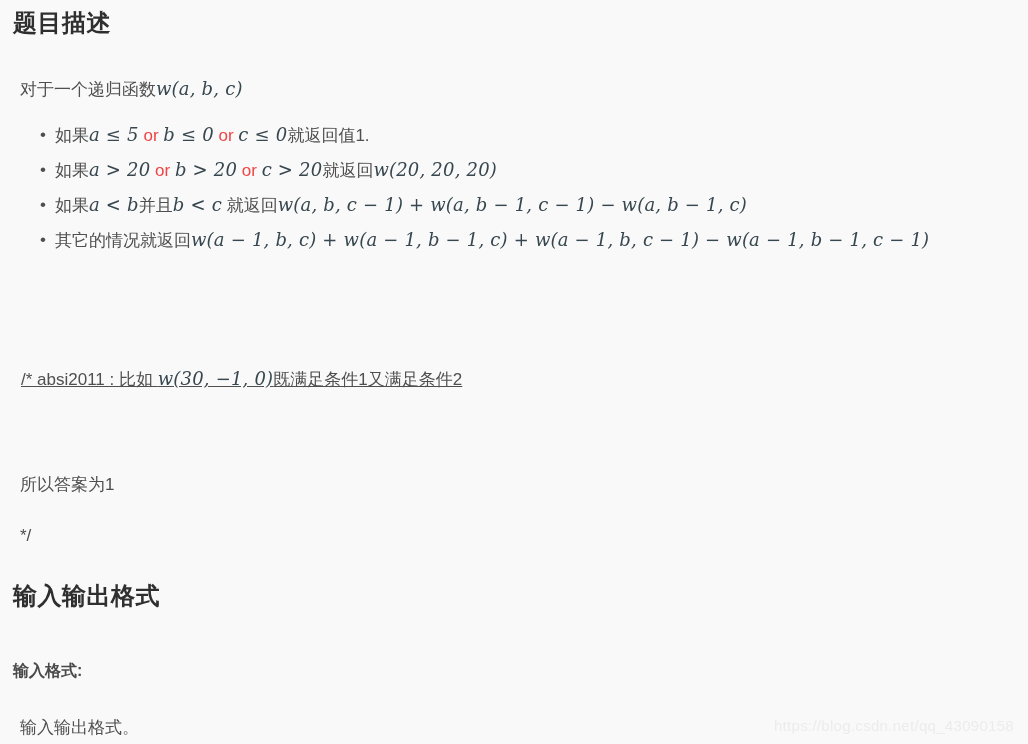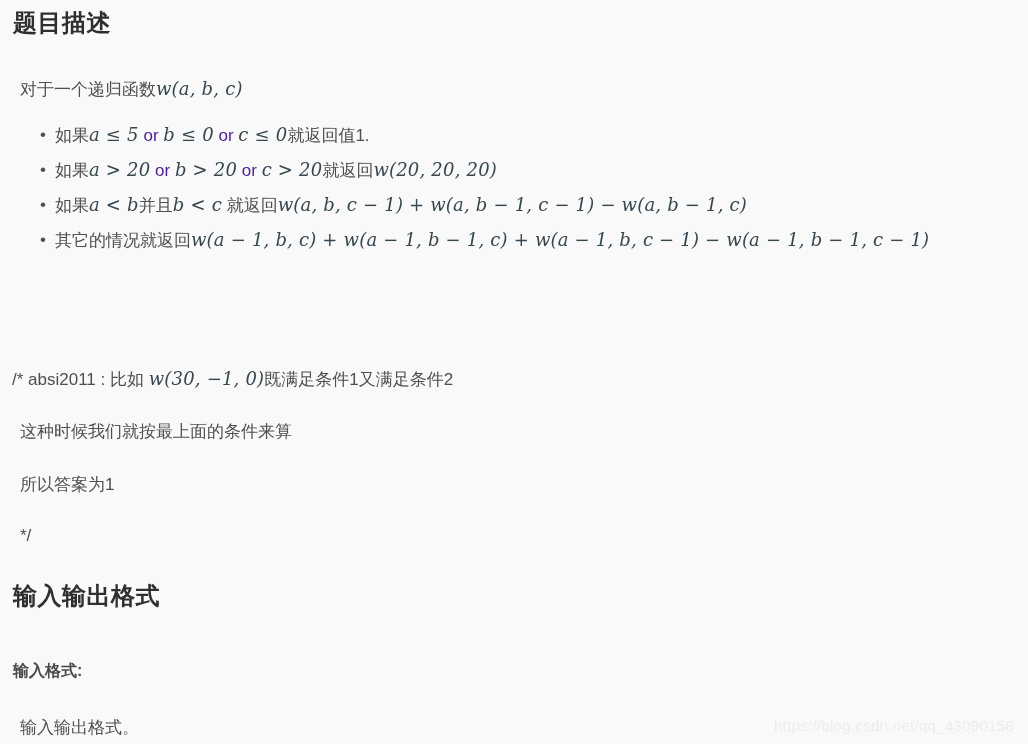--- a/index.html
+++ b/index.html
@@ -60,21 +60,21 @@
   
   .para {
     position: absolute;
     font-size: 17px;
     line-height: 28px;
     color: #4f4f4f;
     margin: 7px;
   }
   #para-intro      { left: 13px; top: 68px;  width: 1005px; }
   #para-note       { left: 13px; top: 274px; width: 1005px; }
-  #para-absi       { left: 5px; top: 358px; width: 1005px; }
+  #para-absi       { left: 14px; top: 358px; width: 1005px; text-decoration: underline; }
   #para-when       { left: 13px; top: 411px; width: 1005px; }
   #para-answer     { left: 13px; top: 464px; width: 1005px; }
   #para-closecmt   { left: 13px; top: 515px; width: 1005px; }
   #para-lines      { left: 13px; top: 707px; width: 1005px; }
 
   
   #bullet-list {
     position: absolute;
     left: 13px;
     top: 118px;
@@ -109,21 +109,21 @@
     color: #37474f;
     font-size: 18px;
     letter-spacing: 0.2px;
     white-space: nowrap;
   }
 
   .upright {
     font-family: "Liberation Sans", sans-serif;
     font-style: normal;
     font-size: 17px;
-    color: #4c1d95;
+    color: #ef4444;
   }
 
   
   #watermark {
     position: absolute;
     right: 14px;
     bottom: 10px;
     font-size: 15px;
     color: #ececec;
     letter-spacing: 0.3px;
@@ -160,21 +160,20 @@
       <span class="bullet-dot">•</span><span>其它的情况就返回</span><span class="math">w(a − 1, b, c) + w(a − 1, b − 1, c) + w(a − 1, b, c − 1) − w(a − 1, b − 1, c − 1)</span>
     </li>
 
   </ul>
 
 
   <p class="para" id="para-absi">
     <span>/* absi2011 : 比如 </span><span class="math">w(30, −1, 0)</span><span>既满足条件1又满足条件2</span>
   </p>
 
-  <p class="para" id="para-when">这种时候我们就按最上面的条件来算</p>
 
   <p class="para" id="para-answer">所以答案为1</p>
 
   <p class="para" id="para-closecmt">*/</p>
 
   <h2 class="h2" id="heading-io">输入输出格式</h2>
 
   <h3 class="h3" id="heading-input-format">输入格式:</h3>
 
   <p class="para" id="para-lines">输入输出格式。</p>

